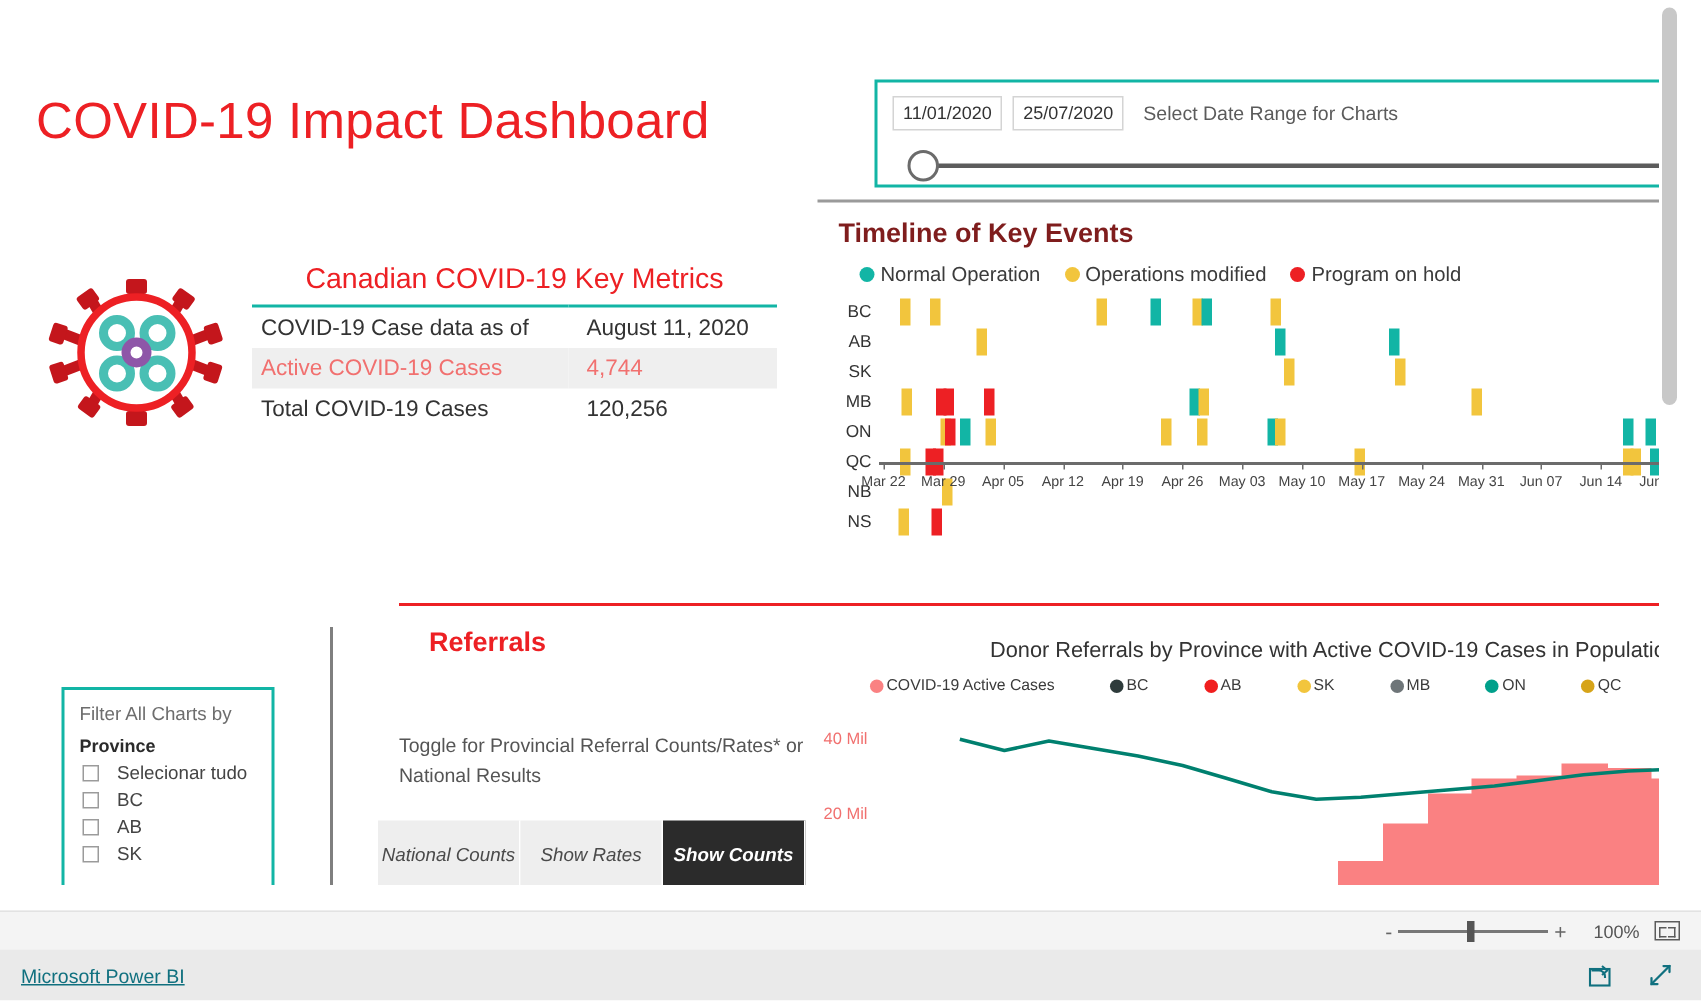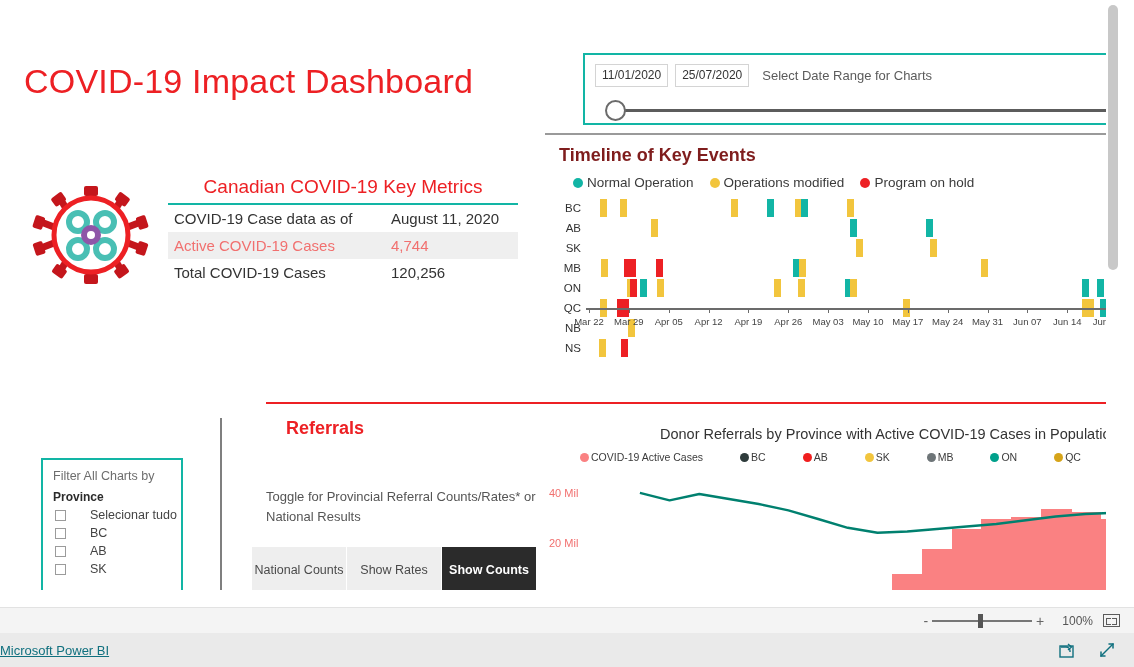--- a/index.html
+++ b/index.html
@@ -87,33 +87,33 @@
   #referrals-divider { position: absolute; left: 266px; top: 402px; width: 860px; height: 2px; background: #ED2024; }
   #vert-divider { position: absolute; left: 220px; top: 418px; width: 2px; height: 190px; background: #7f7f7f; }
 
   
   #province-filter {
     position: absolute; left: 41px; top: 458px; width: 142px; height: 145px;
     border: 2px solid #12B5A5; background: #fff; overflow: hidden;
   }
   #filter-caption { font-size: 12.5px; color: #6d6d6d; padding: 9px 0 0 10px; }
   #filter-field { font-size: 12px; color: #2b2b2b; font-weight: bold; padding: 7px 0 2px 10px; }
-  .cb-row { display: flex; align-items: center; gap: 24px; padding: 2px 0 2px 12px; font-size: 12.5px; color: #444; }
+  .cb-row { display: flex; align-items: center; gap: 12px; padding: 2px 0 2px 12px; font-size: 12.5px; color: #444; }
   .cb { width: 11px; height: 11px; border: 1px solid #9b9b9b; background: #fff; flex: 0 0 auto; }
 
   
   #referrals-title {
     position: absolute; left: 286px; top: 418px;
     font-size: 18px; font-weight: bold; color: #ED2024;
   }
   #toggle-caption {
     position: absolute; left: 266px; top: 487px; width: 270px;
     font-size: 13px; color: #555; line-height: 1.55;
   }
-  #toggle-group { position: absolute; left: 252px; top: 547px; display: flex; }
+  #toggle-group { position: absolute; left: 252px; top: 547px; display: flex; font-style: italic; }
   .toggle-btn {
     width: 95px; height: 47px; background: #eeeeee; color: #4a4a4a;
     font-size: 12.5px; display: flex; align-items: center; justify-content: center;
     text-align: center; line-height: 1.35; border-right: 1px solid #fff;
   }
   .toggle-btn.active { background: #2b2b2b; color: #fff; font-weight: bold; }
 
   
   #donor-chart { position: absolute; left: 545px; top: 426px; width: 585px; height: 180px; overflow: hidden; }
   #donor-title { font-size: 14.5px; color: #333; padding-left: 115px; white-space: nowrap; }
@@ -148,21 +148,21 @@
   }
   #fit-btn::before { left: 2px; border-right: none; }
   #fit-btn::after { right: 2px; border-left: none; }
 
   
   #footer {
     position: absolute; left: 0; top: 633px; width: 1134px; height: 34px;
     background: #eaeaea; display: flex; align-items: center;
   }
   #pbi-link {
-    font-size: 13px; color: #10707f;
+    margin-left: 14px; font-size: 13px; color: #10707f;
     text-decoration: underline; cursor: pointer;
   }
   #footer-actions { margin-left: auto; display: flex; align-items: center; gap: 22px; margin-right: 18px; }
   .footer-icon { width: 18px; height: 18px; color: #10707f; }
 </style>
 </head>
 <body>
 
 <div id="root">
 

